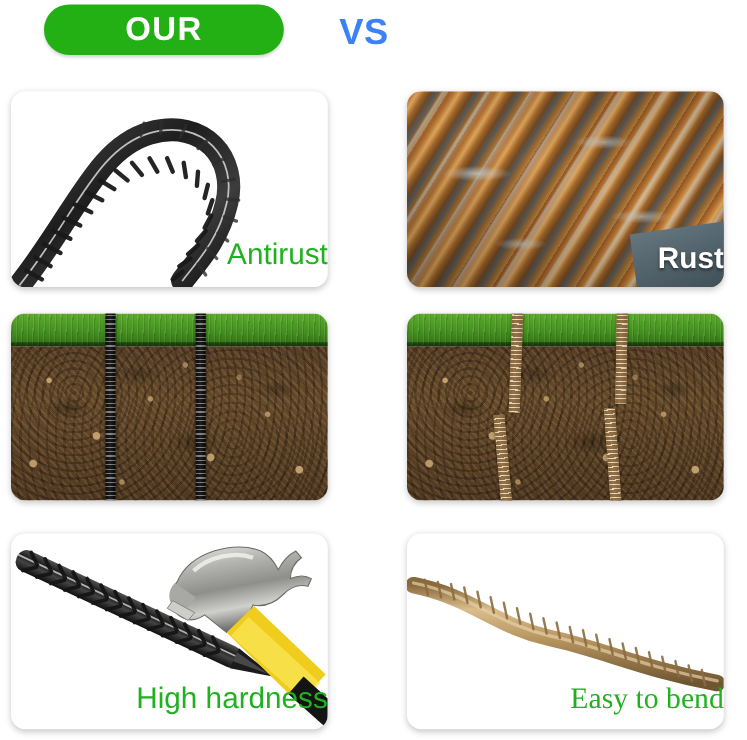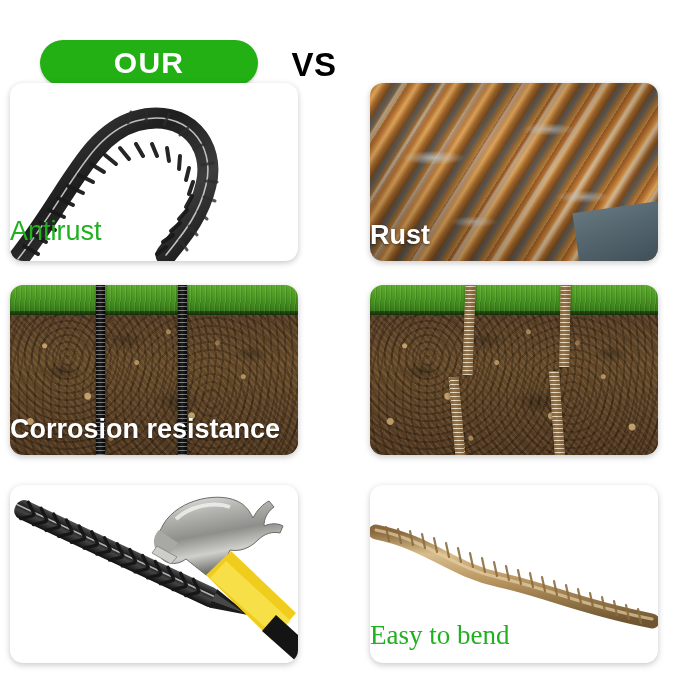--- a/index.html
+++ b/index.html
@@ -6,57 +6,57 @@
   body{
     width:679px;height:673px;
     background:#ffffff;
     font-family:"Liberation Sans", sans-serif;
     overflow:hidden;
     position:relative;
   }
 
   
   #header{
-    position:absolute;left:0;top:0;width:679px;height:70px;margin-top:36px;
+    position:absolute;left:0;top:0;width:679px;height:70px;
   }
   .pill{
     position:absolute;top:4px;height:46px;
     background:#22b014;
     border-radius:23px;
     display:flex;align-items:center;justify-content:center;
     box-shadow:0 2px 3px rgba(0,0,0,.18);
   }
   .pill span{
     color:#ffffff;
     font-weight:bold;
     font-size:30px;
     letter-spacing:1.2px;
     line-height:1;
     margin-top:-1px;
   }
   #pill-our{left:40px;width:218px;}
   #pill-others{left:405px;width:228px;}
   #vs{
-    position:absolute;left:279px;top:8px;width:70px;height:40px;
+    position:absolute;left:296px;top:8px;width:70px;height:40px;
     display:flex;align-items:center;justify-content:center;
-    color:#000000;font-weight:bold;font-size:33px;line-height:1;
+    color:#3b82f6;font-weight:bold;font-size:33px;line-height:1;
     letter-spacing:.5px;
   }
 
   
   .card{
     position:absolute;
     border-radius:13px;
     overflow:hidden;
     background:#ffffff;
     box-shadow:0 2px 6px rgba(0,0,0,.22);
   }
   .card .caption{
     position:absolute;left:0;width:100%;
-    text-align:left;
+    text-align:right;
     z-index:40;
     line-height:1;
     white-space:nowrap;
   }
   .cap-green{ color:#20b020; font-size:27px; }
   .cap-white{ color:#ffffff; font-size:27px; font-weight:bold;
               text-shadow:0 1px 3px rgba(0,0,0,.55); }
 
   
   #card-antirust   {left:10px; top:83px;  width:288px; height:178px;}
@@ -237,21 +237,20 @@
   <div class="caption cap-white" style="bottom:12px">Rust</div>
 </div>
 
 <div class="card" id="card-corrosion">
   <div class="ground">
     <div class="grass"></div>
     <div class="soil"></div>
     <div class="stake-black" style="left:86px"></div>
     <div class="stake-black" style="left:168px"></div>
   </div>
-  <div class="caption cap-white" style="bottom:12px">Corrosion resistance</div>
 </div>
 
 <div class="card" id="card-soil">
   <div class="ground">
     <div class="grass"></div>
     <div class="soil"></div>
 
     <div class="stake-rust-top" style="left:94px;top:0;height:90px;transform:rotate(2deg);"></div>
     <div class="stake-rust-bot" style="left:82px;top:92px;height:80px;transform:rotate(-5deg);"></div>
 
@@ -326,20 +325,21 @@
       <path d="M150 70 C142 62, 142 52, 149 45 L168 58 C163 66, 157 71, 150 70 Z" fill="#a8a8a4"></path>
       <path d="M147 61 L167 72 L161 79 L142 68 Z" fill="#cdcdc9" stroke="#7d7d7a" stroke-width=".8"></path>
 
       <path d="M166 34 C180 21, 204 16, 220 22" fill="none" stroke="#f2f2f0" stroke-width="4" opacity=".8"></path>
     </g>
 
     <path d="M196 90 L221 66 L286 128 L262 155 Z" fill="#f0cc1c"></path>
     <path d="M200 93 L216 76 L281 136 L266 152 Z" fill="#fae556" opacity=".75"></path>
     <path d="M252 146 L288 178 L288 150 L266 130 Z" fill="#141414"></path>
   </svg>
+  <div class="caption cap-green" style="bottom:14px">High hardness</div>
 </div>
 
 <div class="card" id="card-bend">
   <svg class="art" viewBox="0 0 288 178" preserveAspectRatio="none">
     <defs>
       <linearGradient id="gRust" x1="0" y1="0" x2="0" y2="1">
         <stop offset="0%" stop-color="#8a6a3d"></stop>
         <stop offset="25%" stop-color="#d9bd8c"></stop>
         <stop offset="55%" stop-color="#b79560"></stop>
         <stop offset="100%" stop-color="#6f5530"></stop>

